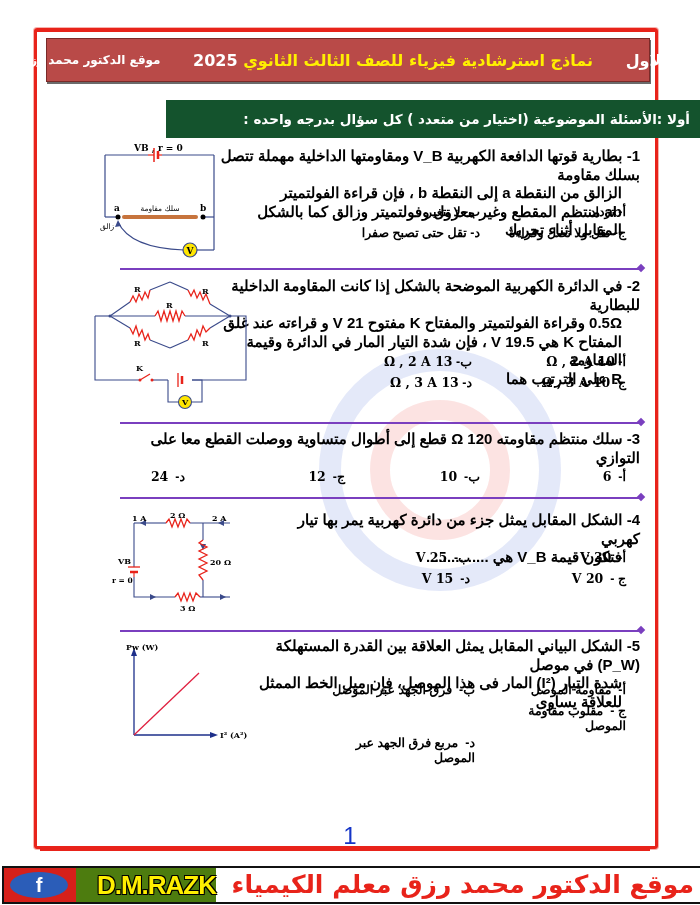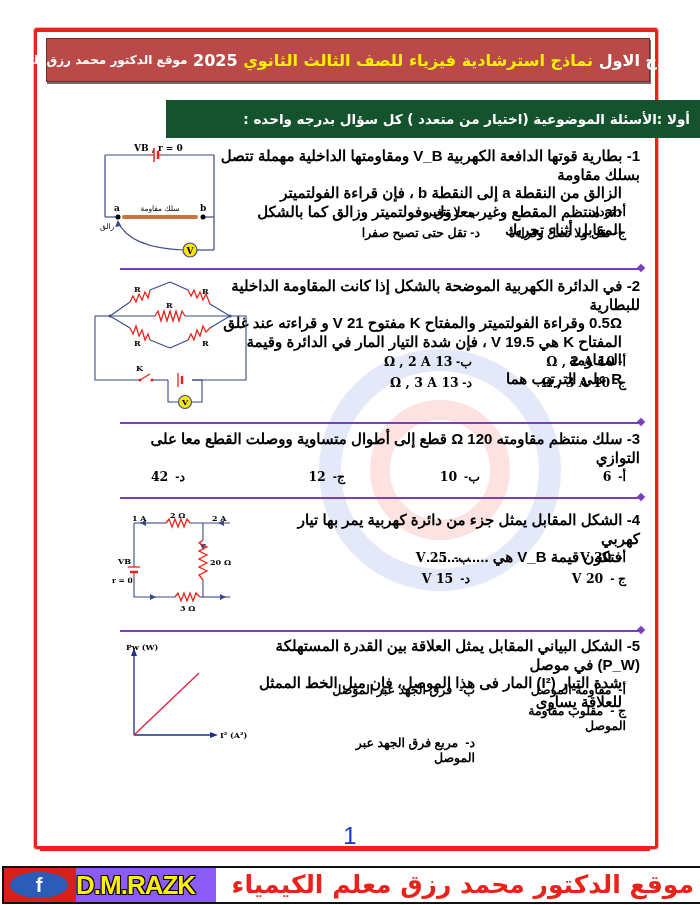--- a/index.html
+++ b/index.html
@@ -1,37 +1,37 @@
 <!DOCTYPE html>
 <html><head>
 <meta charset="utf-8">
 <style>
   html, body { margin:0; padding:0; background:#ffffff; }
   body { width:700px; height:905px; position:relative; overflow:hidden; font-family:"DejaVu Sans", sans-serif; }
   .frame { position:absolute; left:34px; top:28px; width:618px; height:814px; border:3px solid #e8231a; border-top:4px solid #e8231a; box-shadow:0 0 0 1px #f7b3ae; border-radius:3px; }
   .frame-bottom2 { position:absolute; left:40px; top:849px; width:610px; height:2px; background:#e8231a; }
   .title-bar { position:absolute; left:46px; top:38px; width:602px; height:42px; background:#b94a48; border:1px solid #7a2a28; box-shadow:1px 2px 0 #6b6b6b; display:flex; align-items:center; justify-content:center; direction:rtl; white-space:nowrap; }
   .title-bar span { font-family:"DejaVu Sans", sans-serif; font-weight:bold; font-size:16px; }
-  .t-white { color:#ffffff; }
+  .t-white { color:#ffffff;margin-left:27px; }
   .t-yellow { color:#ffef00; }
   .t-small { font-size:12px !important; color:#ffffff; }
   .section-banner { position:absolute; left:166px; top:100px; width:548px; height:38px; background:#14532d; color:#ffffff; direction:rtl; font-weight:bold; font-size:13.5px; display:flex; align-items:center; padding-right:24px; box-sizing:border-box; }
   .q { position:absolute; direction:rtl; color:#000; font-size:15px; line-height:18.5px; font-weight:bold; font-family:"Liberation Sans", sans-serif; }
   .q .num { font-weight:bold; }
   .opts { position:absolute; direction:rtl; font-size:12.5px; font-weight:bold; font-family:"Liberation Sans", sans-serif; color:#000; }
   .opt { position:absolute; white-space:nowrap; }
   .opt .val { font-family:"DejaVu Serif", serif; font-weight:bold; }
   .divider { position:absolute; height:2px; background:#7a3fbf; left:120px; width:520px; }
   .divider::after { content:""; position:absolute; right:-4px; top:-3px; width:6px; height:6px; background:#7a3fbf; transform:rotate(45deg); }
   .fig { position:absolute; }
   .page-num { position:absolute; left:0; width:700px; top:822px; text-align:center; color:#1535c7; font-size:24px; font-family:"Liberation Sans", sans-serif; }
   .footer { position:absolute; left:2px; top:866px; width:696px; height:34px; border:2px solid #111; background:#ffffff; display:flex; direction:ltr; }
   .fb-area { width:72px; height:100%; background:#d6201a; position:relative; }
   .fb-badge { position:absolute; left:6px; top:4px; width:58px; height:26px; border-radius:50%; background:#2b5db8; color:#fff; font-weight:bold; font-size:20px; text-align:center; line-height:26px; font-family:"Liberation Sans", sans-serif; }
-  .brand { width:140px; height:100%; background:#8b5cf6; color:#ffef00; font-weight:bold; font-size:26px; line-height:34px; text-align:left; font-family:"Liberation Sans", sans-serif; text-shadow:1px 1px 0 #000, -1px -1px 0 #000, 1px -1px 0 #000, -1px 1px 0 #000; letter-spacing:-1px; }
+  .brand { width:140px; height:100%; background:#4d7c0f; color:#ffef00; font-weight:bold; font-size:26px; line-height:34px; text-align:right; font-family:"Liberation Sans", sans-serif; text-shadow:1px 1px 0 #000, -1px -1px 0 #000, 1px -1px 0 #000, -1px 1px 0 #000; letter-spacing:-1px; }
   .footer-text { flex:1; color:#e8231a; font-weight:bold; font-size:25px; line-height:34px; text-align:right; padding-right:6px; direction:rtl; font-family:"DejaVu Sans", sans-serif; }
   .watermark { position:absolute; left:300px; top:330px; width:280px; height:280px; opacity:0.12; pointer-events:none; }
 </style>
 </head>
 <body>
 
 <svg class="watermark" viewBox="0 0 280 280">
   <circle cx="140" cy="140" r="110" fill="none" stroke="#2a4fd0" stroke-width="22"></circle>
   <circle cx="140" cy="140" r="60" fill="none" stroke="#e8231a" stroke-width="20"></circle>
 </svg>
@@ -155,21 +155,21 @@
 <div class="divider" style="top:422px;"></div>
 
 <div class="q" style="right:60px; top:430px; width:520px;">
   <div><span class="num">3-</span>
   <span>سلك منتظم مقاومته Ω 120 قطع إلى أطوال متساوية ووصلت القطع معا على التوازي</span></div>
 </div>
 <div class="opts" style="right:60px; top:469px; width:520px; height:20px;">
   <div class="opt" style="right:14px; top:0;"><span>أ-</span>&nbsp; <span class="val">6</span></div>
   <div class="opt" style="right:160px; top:0;"><span>ب-</span>&nbsp; <span class="val">10</span></div>
   <div class="opt" style="right:295px; top:0;"><span>ج-</span>&nbsp; <span class="val">12</span></div>
-  <div class="opt" style="right:455px; top:0;"><span>د-</span>&nbsp; <span class="val">42</span></div>
+  <div class="opt" style="right:455px; top:0;"><span>د-</span>&nbsp; <span class="val">24</span></div>
 </div>
 
 <div class="divider" style="top:497px;"></div>
 
 <div class="q" style="right:60px; top:511px; width:360px;">
   <div><span class="num">4-</span>
   <span>الشكل المقابل يمثل جزء من دائرة كهربية يمر بها تيار كهربي</span></div>
   <div style="padding-right:18px;">فتكون قيمة V_B هي ...............</div>
 </div>
 <div class="opts" style="right:60px; top:550px; width:360px; height:40px;">

